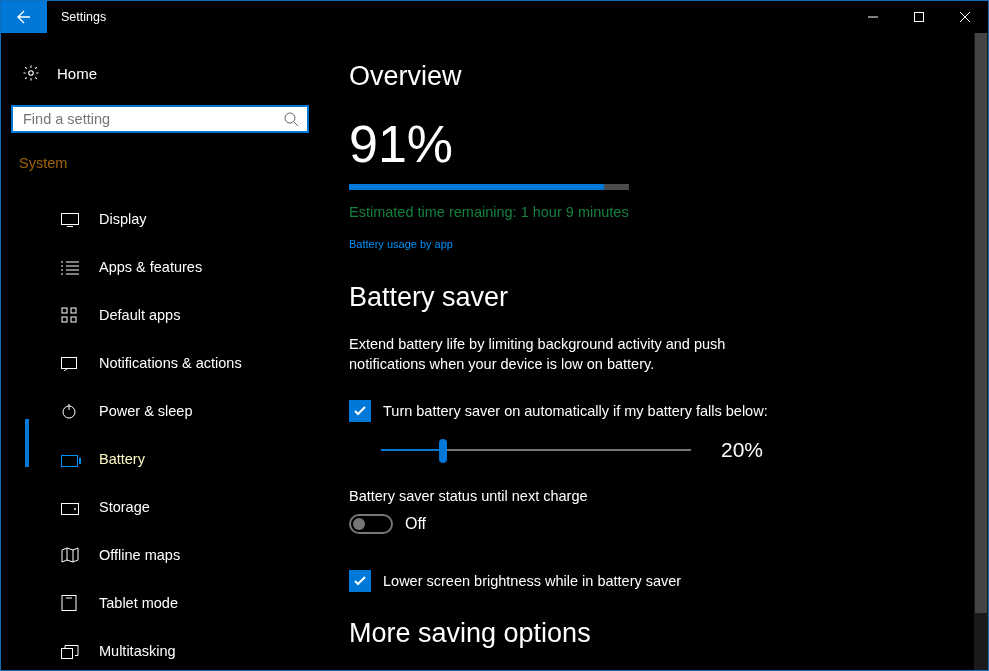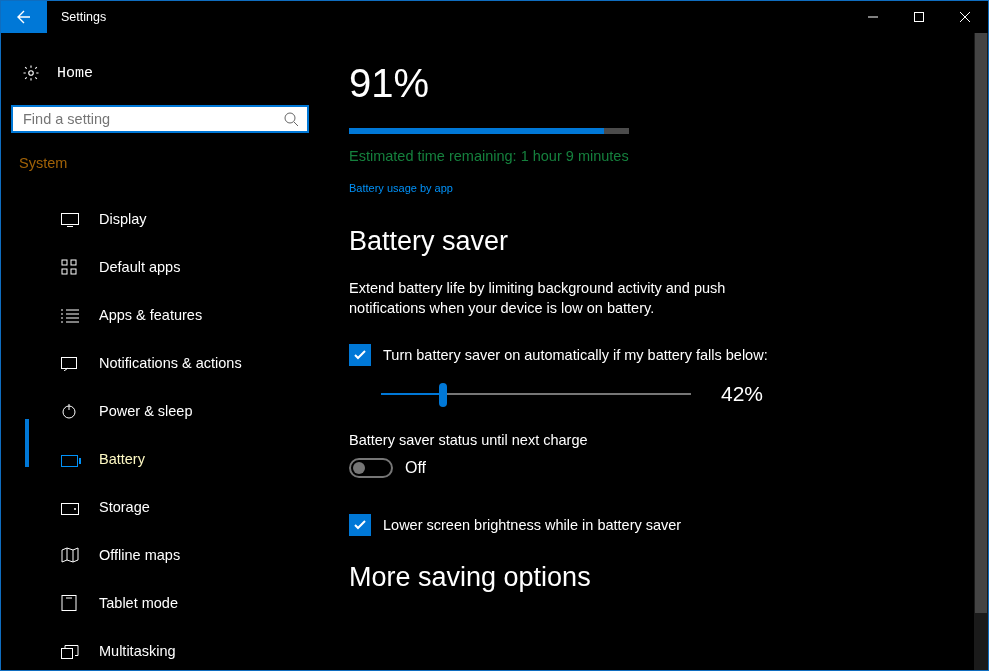--- a/index.html
+++ b/index.html
@@ -37,21 +37,21 @@
     padding: 18px 0 0 0;
     flex-shrink: 0;
   }
   .home-row {
     display: flex; align-items: center;
     height: 44px; padding-left: 18px;
     font-size: 15px;
     margin-bottom: 10px;
   }
   .home-row .icon { width: 24px; display: flex; align-items: center; justify-content: center; }
-  .home-row .label { margin-left: 14px; font-family: Liberation Mono, monospace; }
+  .home-row .label { margin-left: 14px; }
   .search-wrap { padding: 0 10px 12px 10px; }
   .search {
     display: flex; align-items: center;
     background: #fff; color: #666;
     height: 28px; border: 2px solid #0078d7;
     padding: 0 8px 0 10px;
   }
   .search input {
     flex: 1; border: none; outline: none;
     font-size: 14.5px; color: #666; background: transparent;
@@ -72,21 +72,21 @@
   .nav-item .label { margin-left: 14px; }
   .nav-item.selected {
     border-left: 4px solid #0078d7;
     color: #fef9c3;
   }
   .main {
     flex: 1; padding: 28px 30px 0 30px; overflow: hidden;
     position: relative;
   }
   h1 { font-weight: 400; font-size: 27px; margin-bottom: 22px; }
-  .percent { font-size: 40px; font-weight: 300; margin-bottom: 22px; }
+  .percent { font-size: 52px; font-weight: 300; margin-bottom: 10px; }
   .prog {
     width: 280px; height: 6px; background: #4b4b4b;
     margin-bottom: 14px; position: relative;
   }
   .prog-fill { height: 100%; background: #0078d7; }
   .subtle { color: #15803d; font-size: 14.5px; margin-bottom: 14px; }
   .link { color: #0091f8; font-size: 11px; cursor: pointer; display: inline-block; margin-bottom: 32px; }
   .desc { font-size: 14.5px; color: #fff; margin-bottom: 26px; max-width: 430px; line-height: 1.35;}
   .check-row { display: flex; align-items: center; font-size: 14.5px; margin-bottom: 16px; }
   .chk {
@@ -184,39 +184,39 @@
         <span class="icon">
             <svg width="18" height="14" viewBox="0 0 18 14">
               <rect x="0.5" y="0.5" width="17" height="11" stroke="#fff" fill="none"></rect>
               <path d="M6 13.5h6" stroke="#fff"></path>
             </svg>
           </span>
         <span class="label">Display</span>
       </div>
       <div class="nav-item">
         <span class="icon">
+            <svg width="18" height="14" viewBox="0 0 18 14">
+              <path d="M0 1h2M5 1h13M0 5h2M5 5h13M0 9h2M5 9h13M0 13h2M5 13h13" stroke="#fff"></path>
+            </svg>
+          </span>
+        <span class="label">Apps &amp; features</span>
+      </div>
+      <div class="nav-item">
+        <span class="icon">
             <svg width="16" height="16" viewBox="0 0 16 16">
               <rect x="1" y="1" width="5" height="5" stroke="#fff" fill="none"></rect>
               <rect x="10" y="1" width="5" height="5" stroke="#fff" fill="none"></rect>
               <rect x="1" y="10" width="5" height="5" stroke="#fff" fill="none"></rect>
               <rect x="10" y="10" width="5" height="5" stroke="#fff" fill="none"></rect>
             </svg>
           </span>
         <span class="label">Default apps</span>
       </div>
       <div class="nav-item">
         <span class="icon">
-            <svg width="18" height="14" viewBox="0 0 18 14">
-              <path d="M0 1h2M5 1h13M0 5h2M5 5h13M0 9h2M5 9h13M0 13h2M5 13h13" stroke="#fff"></path>
-            </svg>
-          </span>
-        <span class="label">Apps &amp; features</span>
-      </div>
-      <div class="nav-item">
-        <span class="icon">
             <svg width="16" height="14" viewBox="0 0 16 14">
               <rect x="0.5" y="0.5" width="15" height="11" stroke="#fff" fill="none"></rect>
               <path d="M3 14l4-3" stroke="#fff"></path>
             </svg>
           </span>
         <span class="label">Notifications &amp; actions</span>
       </div>
       <div class="nav-item">
         <span class="icon">
             <svg width="16" height="16" viewBox="0 0 16 16">
@@ -267,20 +267,21 @@
               <rect x="0.5" y="3.5" width="11" height="10" stroke="#fff" fill="none"></rect>
               <path d="M4 3V0.5h13v10h-3" stroke="#fff" fill="none"></path>
             </svg>
           </span>
         <span class="label">Multitasking</span>
       </div>
     </div>
   </div>
 
   <div class="main">
+    <h1>Overview</h1>
     <div class="percent">91%</div>
     <div class="prog">
       <div class="prog-fill" id="prog-fill" style="width: 91%;"></div>
     </div>
     <div class="subtle">Estimated time remaining: 1 hour 9 minutes</div>
     <div class="link">Battery usage by app</div>
 
     <h1>Battery saver</h1>
     <div class="desc">Extend battery life by limiting background activity and push notifications when your device is low on battery.</div>
 
@@ -291,21 +292,21 @@
           </svg>
       </div>
       <span>Turn battery saver on automatically if my battery falls below:</span>
     </div>
 
     <div class="slider-row">
       <div class="slider">
         <div class="slider-fill" id="slider-fill" style="width: 20%;"></div>
         <div class="slider-thumb" id="slider-thumb" style="left: 20%;"></div>
       </div>
-      <div class="slider-val">42%</div>
+      <div class="slider-val">20%</div>
     </div>
 
     <div class="label-sm">Battery saver status until next charge</div>
     <div class="toggle-row">
       <div class="toggle">
         <div class="toggle-knob"></div>
       </div>
       <span>Off</span>
     </div>
 

